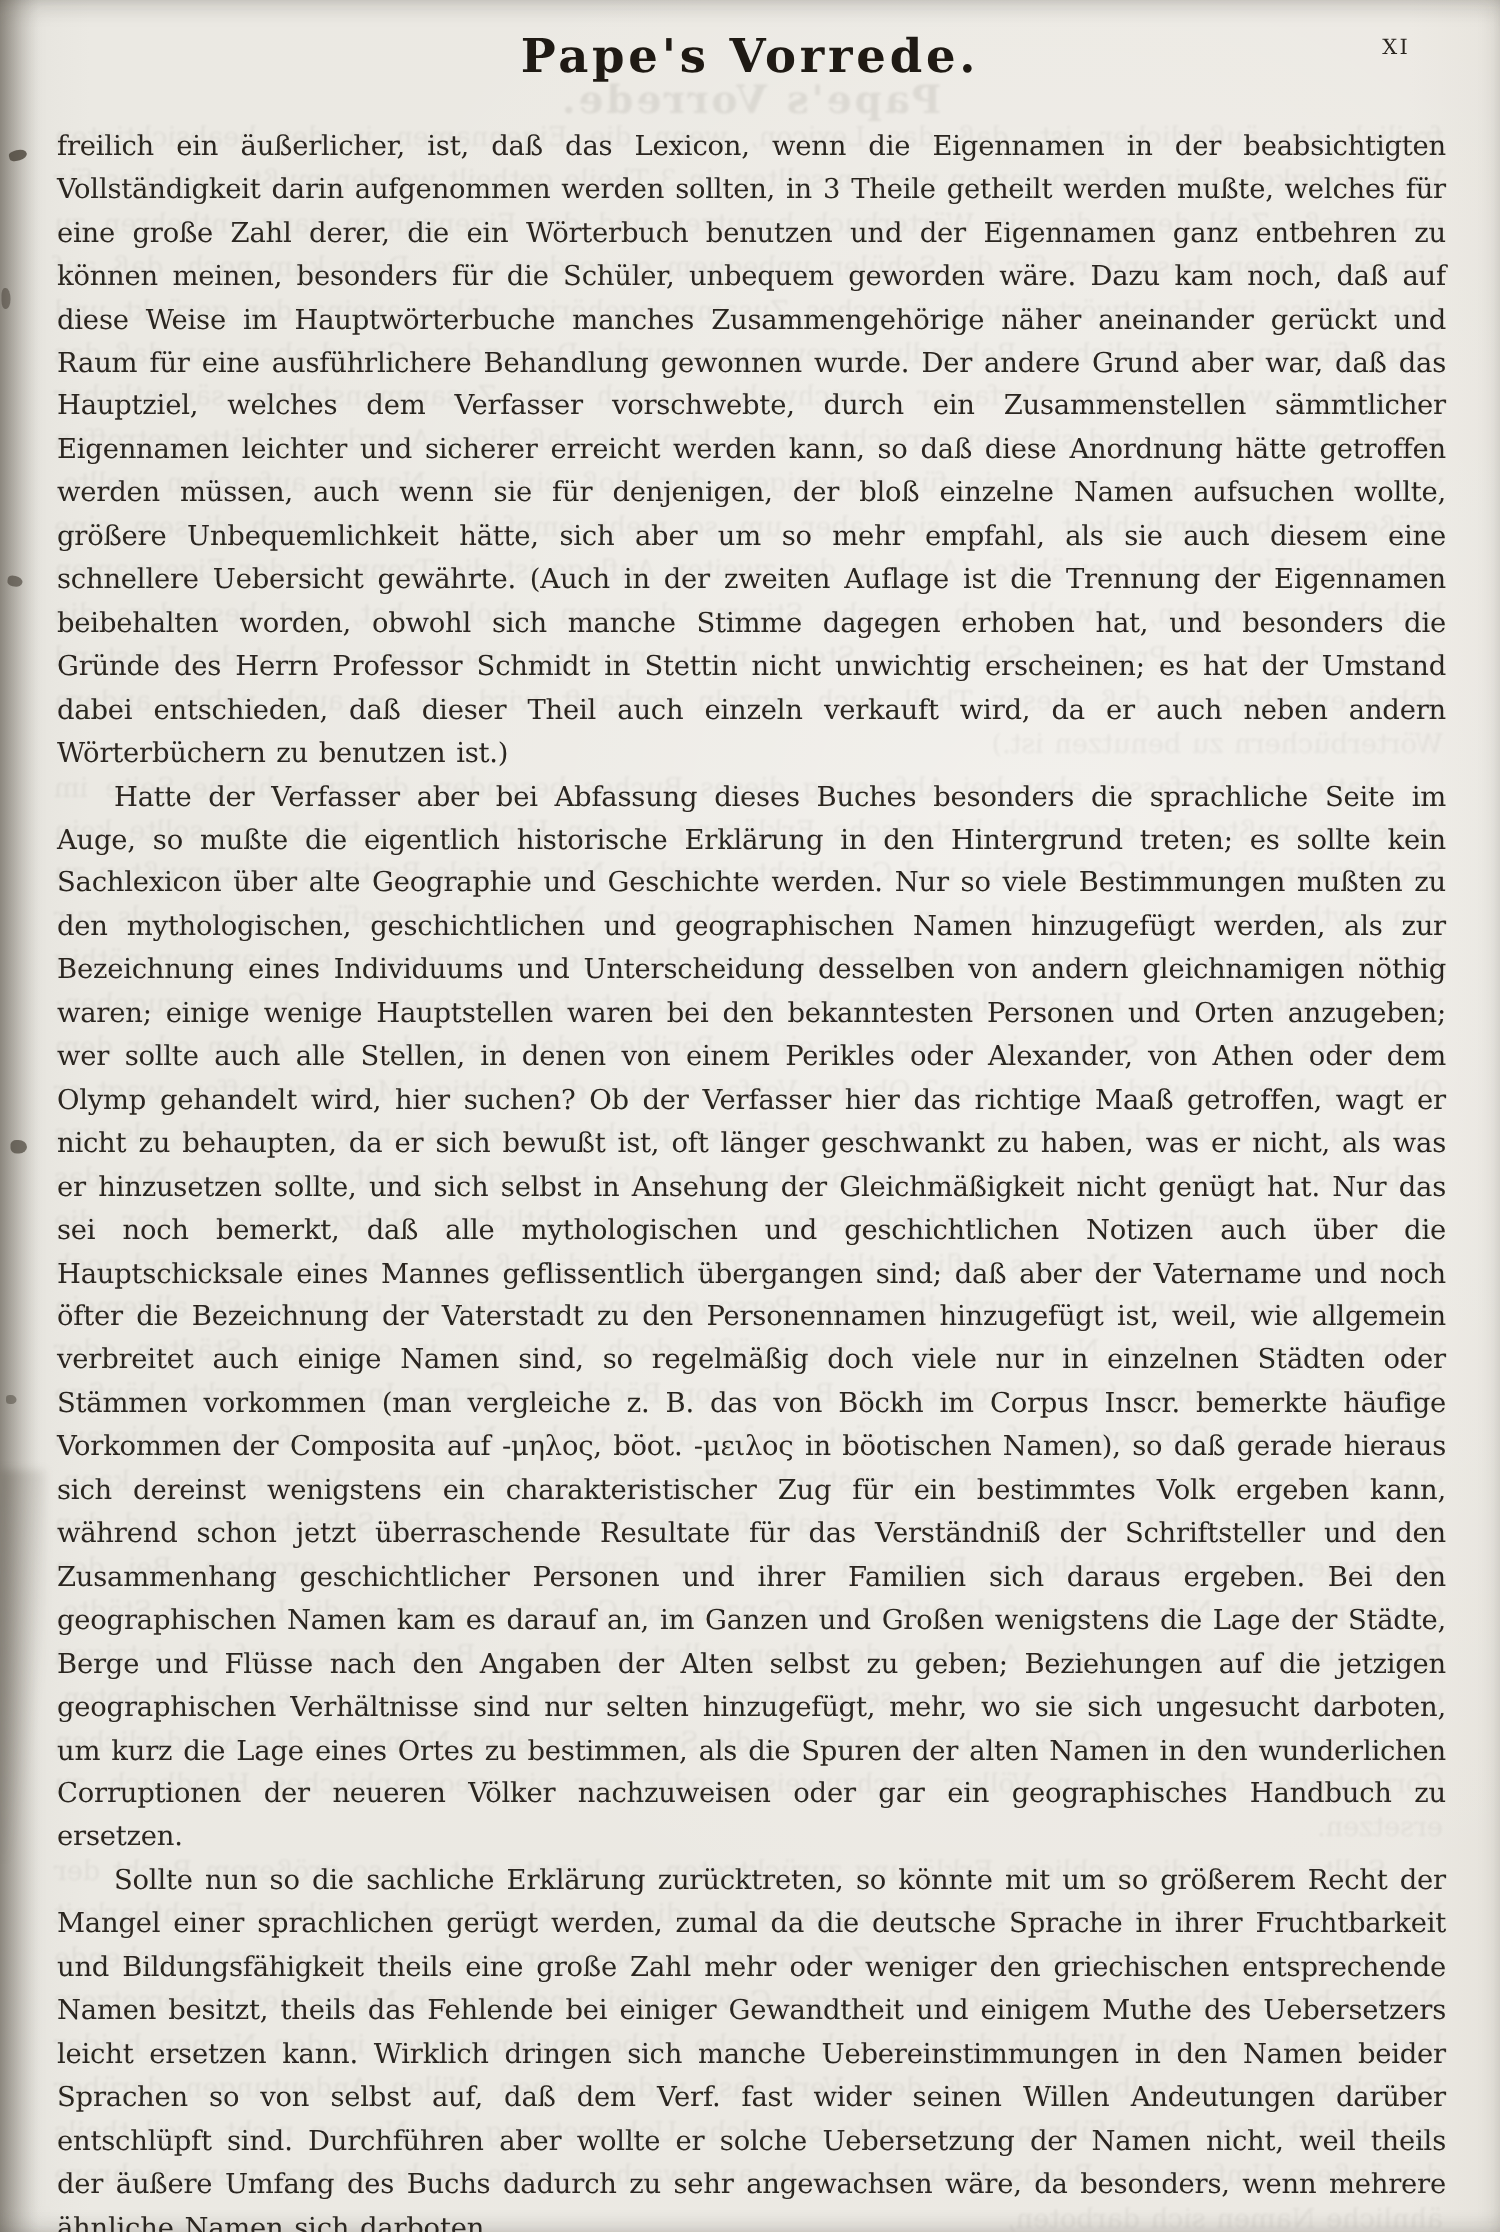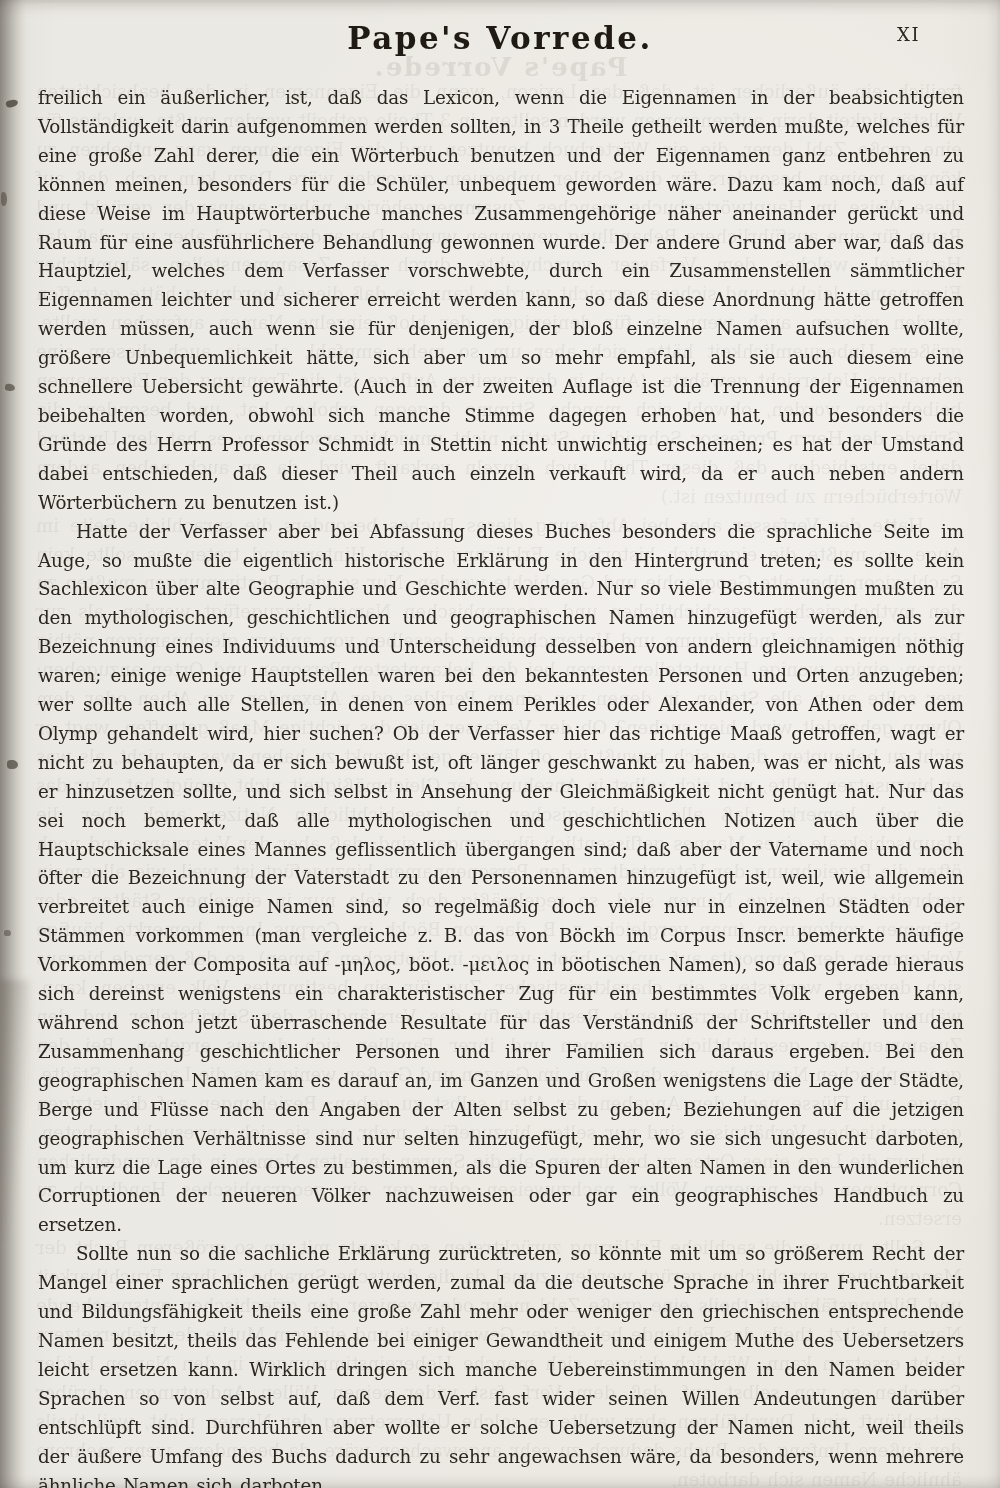--- a/index.html
+++ b/index.html
@@ -52,22 +52,22 @@
   .title-ghost {
     position: absolute; left: 0; right: 0; top: 52px;
     text-align: center;
     font-size: 26px; font-weight: bold; letter-spacing: 2px;
     color: #4a443a; opacity: 0.10;
     transform: scaleX(-1);
     filter: blur(0.6px);
     pointer-events: none;
   }
   .page-number {
-    position: absolute; right: 80px; top: 24px;
-    font-size: 18px; letter-spacing: 1.5px;
+    position: absolute; right: 60px; top: 24px;
+    font-size: 14px; letter-spacing: 1.5px;
     color: #2b2620;
   }
 
   main {
     position: relative;
     margin: 20px 36px 0 38px;
   }
   .para {
     margin: 0;
     font-size: 18.3px;

